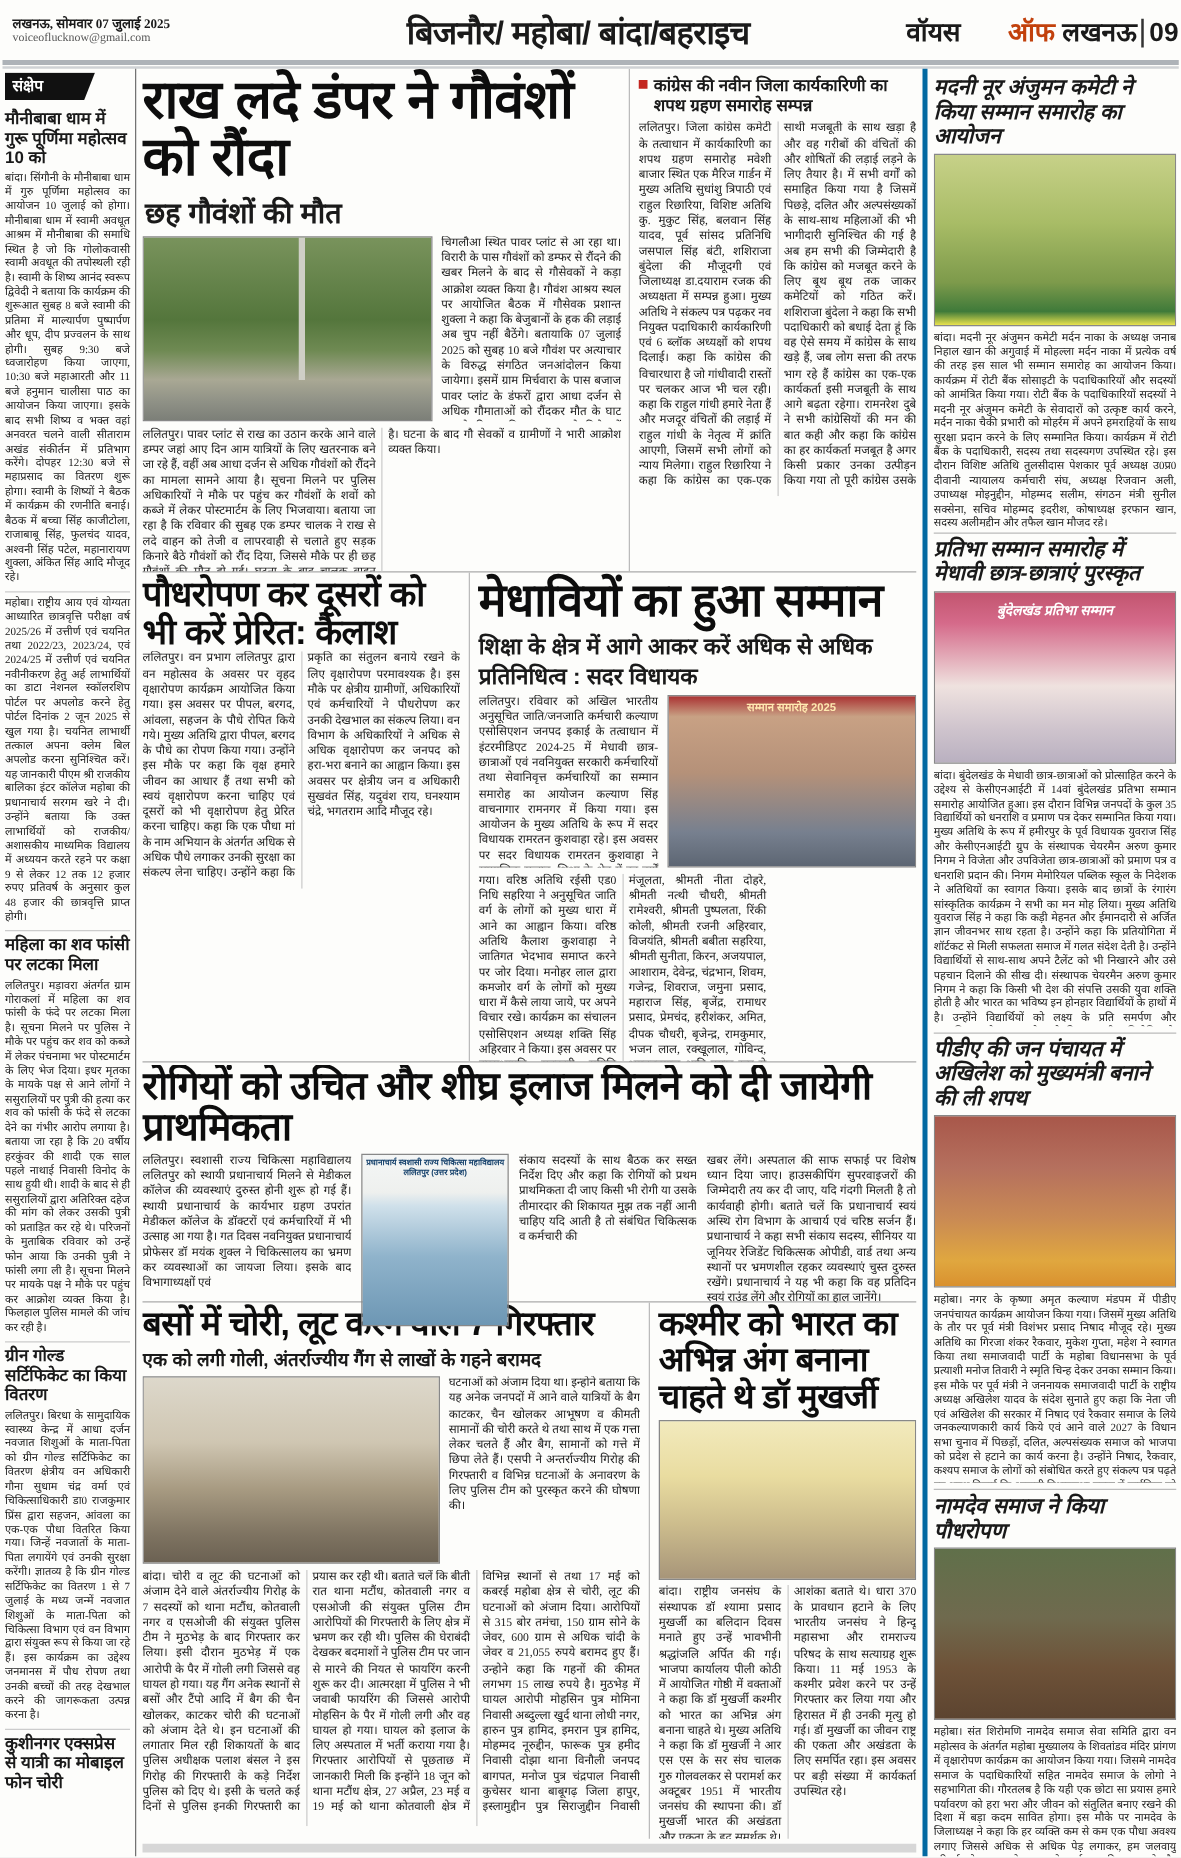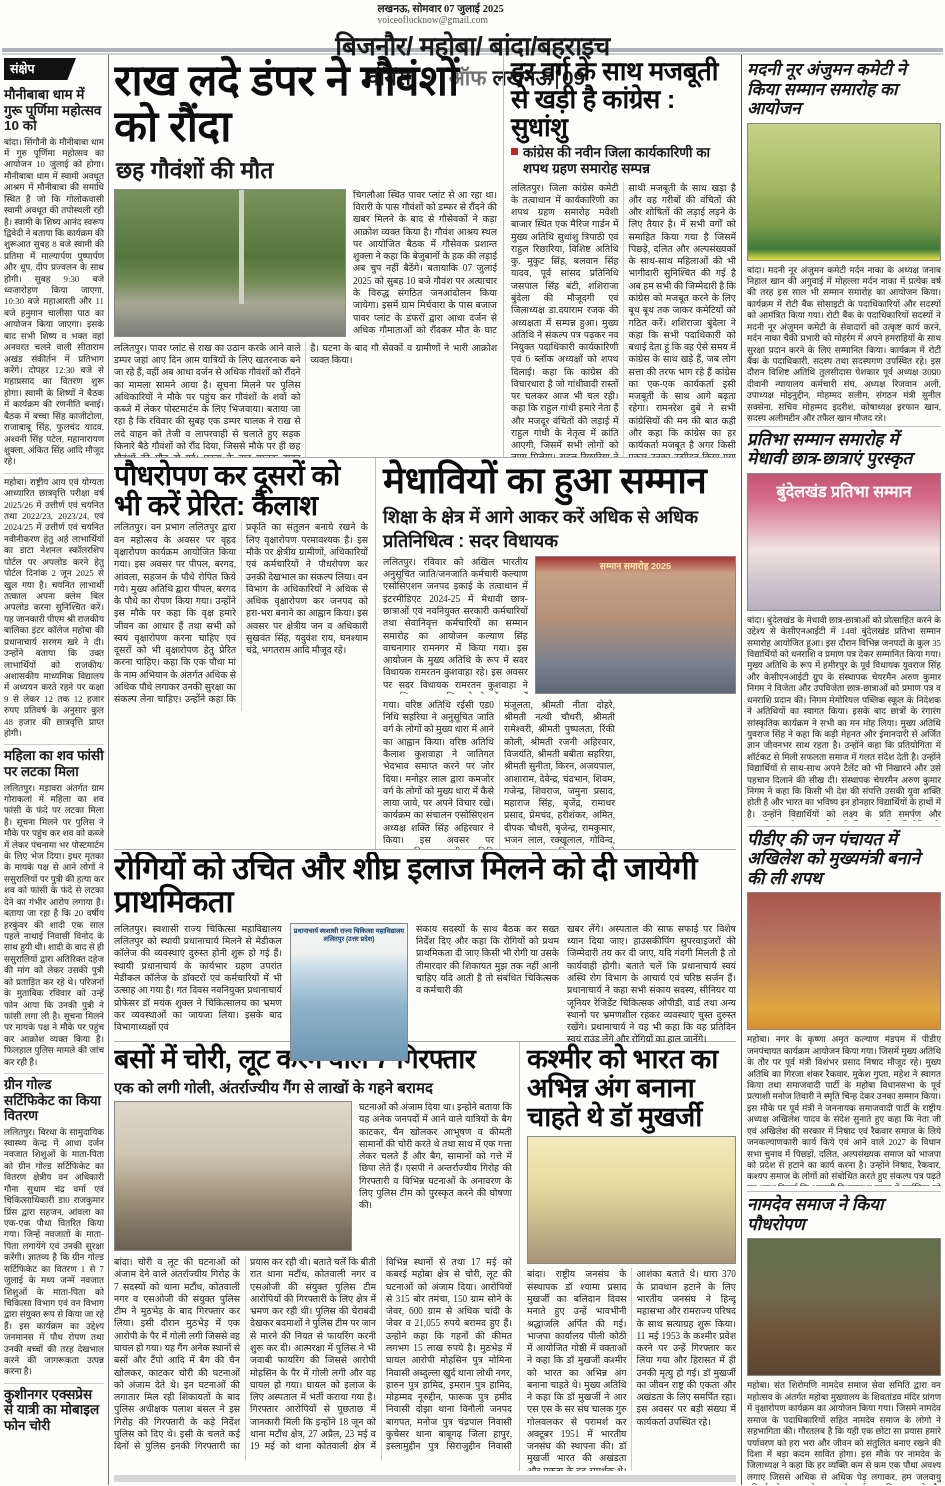--- a/index.html
+++ b/index.html
@@ -3,35 +3,35 @@
 <meta charset="utf-8">
 <style>
   * { margin:0; padding:0; box-sizing:border-box; }
   html,body { background:#e9e9e9; }
   .page {
     position:relative; width:945px; height:1486px; margin:0 auto;
     background:#fdfdfb; color:#1a1a1a; overflow:hidden;
     font-family:"Liberation Serif","DejaVu Serif",serif;
   }
   
-  .masthead { display:flex; align-items:center; height:48px; padding:2px 10px 0 10px;flex-direction:column; }
+  .masthead { display:flex; align-items:center; height:48px; padding:2px 10px 0 10px; }
   .mh-left { width:190px; line-height:1.25; }
   .mh-date { font-size:10.5px; font-weight:bold; }
   .mh-email { font-size:9.5px; color:#555; }
   .mh-center { flex:1; text-align:center; font-family:"Liberation Sans","DejaVu Sans",sans-serif;
                font-weight:800; font-size:26px; letter-spacing:-0.5px; }
   .mh-right { width:210px; text-align:right; font-family:"Liberation Sans","DejaVu Sans",sans-serif;
               font-weight:800; font-size:21px; white-space:nowrap; }
-  .mh-right .dim { color:#737373;margin-left:32px; }
+  .mh-right .dim { color:#c2410c;margin-left:32px; }
   .mh-right .pg { border-left:2px solid #333; padding-left:4px; margin-left:4px; }
   .mh-rule { height:7px; margin:0 2px; border-top:4px solid #aeb3b8; border-bottom:2px solid #cfd2d5; }
   
   .content { display:flex; height:1430px; padding:0 2px; }
   .sidebar { width:107px; border-right:1px solid #737373; padding:3px 4px 0 2px; overflow:hidden; }
-  .mainarea { width:633px; border-right:1px solid #0369a1; padding:0 5px; overflow:hidden; }
+  .mainarea { width:633px; border-right:4px solid #0369a1; padding:0 5px; overflow:hidden; }
   .rail { flex:1; padding:2px 2px 0 5px; overflow:hidden; }
   
   .sb-head { background:#111; color:#fff; font-family:"Liberation Sans",sans-serif; font-weight:bold;
              font-size:12.5px; width:72%; padding:2px 8px 3px 6px;
              clip-path:polygon(0 0,100% 0,88% 100%,0 100%); margin-bottom:4px; }
   .sb-item { border-bottom:1px solid #ccc; padding:3px 0 5px 0; }
   .sb-item:last-child { border-bottom:none; }
   .sb-title { font-family:"Liberation Sans",sans-serif; font-weight:800; font-size:13.5px;
               line-height:1.15; margin-bottom:3px; }
   .sb-body { font-size:8.8px; line-height:1.3; text-align:justify; }
@@ -106,21 +106,21 @@
     background:linear-gradient(180deg,#f2eabd 0%,#e9dca0 35%,#cdbd8d 65%,#a79579 100%); }
   .kashmir .body { height:238px; }
   
   .rail-art { border-bottom:1px solid #bbb; padding:3px 0 5px 0; overflow:hidden; }
   .rail-art:last-child { border-bottom:none; }
   .rail-title { font-family:"Liberation Sans",sans-serif; font-weight:800; font-size:17px;
                 line-height:1.15; margin-bottom:4px;font-style:italic; }
   .rail-photo { height:138px; margin-bottom:4px; }
   .rp-madani { background:linear-gradient(180deg,#c7d188 0%,#a8bc66 40%,#7d9a4b 75%,#3f7a3a 92%,#e8e24d 100%); }
   .rp-pratibha { background:linear-gradient(180deg,#c2556f 0%,#d56a8a 18%,#efe2df 55%,#cfc4cd 80%,#b9b0c0 100%); }
-  .rp-pratibha .cap { top:6px; color:#fff; font-size:16px; }
+  .rp-pratibha .cap { top:6px; color:#fff; font-size:11px;font-style:italic; }
   .rp-pda { background:linear-gradient(180deg,#a8574a 0%,#b5705e 30%,#c98a54 60%,#e0a73f 85%,#d9912f 100%); }
   .rp-namdev { background:linear-gradient(180deg,#60704a 0%,#6f6a4e 40%,#6e5238 70%,#5c4430 100%); }
   .rail-body { font-size:8.8px; line-height:1.3; text-align:justify; overflow:hidden; }
   .rb-madani { height:156px; } .rb-pratibha { height:206px; } .rb-pda { height:152px; } .rb-namdev { height:168px; }
 </style>
 </head>
 <body>
 
 <div class="page">
 
@@ -173,21 +173,20 @@
           <div class="row">
             <div class="photo dumper-photo">
               <div class="pole"></div>
             </div>
             <div class="body side">चिगलौआ स्थित पावर प्लांट से आ रहा था। विरारी के पास गौवंशों को डम्फर से रौंदने की खबर मिलने के बाद से गौसेवकों ने कड़ा आक्रोश व्यक्त किया है। गौवंश आश्रय स्थल पर आयोजित बैठक में गौसेवक प्रशान्त शुक्ला ने कहा कि बेजुबानों के हक की लड़ाई अब चुप नहीं बैठेंगे। बतायाकि 07 जुलाई 2025 को सुबह 10 बजे गौवंश पर अत्याचार के विरुद्ध संगठित जनआंदोलन किया जायेगा। इसमें ग्राम मिर्चवारा के पास बजाज पावर प्लांट के डंफरों द्वारा आधा दर्जन से अधिक गौमाताओं को रौंदकर मौत के घाट उतारने की हृदयविदारक घटना के विरोध में जनपद के समस्त गौसेवक आंदोलन में सहभागिता करें।</div>
           </div>
           <div class="body cols2 rest">ललितपुर। पावर प्लांट से राख का उठान करके आने वाले डम्पर जहां आए दिन आम यात्रियों के लिए खतरनाक बने जा रहे हैं, वहीं अब आधा दर्जन से अधिक गौवंशों को रौंदने का मामला सामने आया है। सूचना मिलने पर पुलिस अधिकारियों ने मौके पर पहुंच कर गौवंशों के शवों को कब्जे में लेकर पोस्टमार्टम के लिए भिजवाया। बताया जा रहा है कि रविवार की सुबह एक डम्पर चालक ने राख से लदे वाहन को तेजी व लापरवाही से चलाते हुए सड़क किनारे बैठे गौवंशों को रौंद दिया, जिससे मौके पर ही छह गौवंशों की मौत हो गई। घटना के बाद चालक वाहन छोड़कर फरार हो गया। ग्रामीणों के अनुसार डम्पर राख से लदा हुआ था, जो कि बुरौगांव क्षेत्र में भारी आक्रोश व्याप्त है। घटना के बाद गौ सेवकों व ग्रामीणों ने भारी आक्रोश व्यक्त किया।</div>
         </section>
 
         <section class="art congress">
-          <h2 class="headline">हर वर्ग के साथ मजबूती से खड़ी है कांग्रेस : सुधांशु</h2>
           <div class="kicker">
             <span class="bullet"></span>
             <span>कांग्रेस की नवीन जिला कार्यकारिणी का शपथ ग्रहण समारोह सम्पन्न</span>
           </div>
           <div class="body cols2 cbody">ललितपुर। जिला कांग्रेस कमेटी के तत्वाधान में कार्यकारिणी का शपथ ग्रहण समारोह मवेशी बाजार स्थित एक मैरिज गार्डन में मुख्य अतिथि सुधांशु त्रिपाठी एवं राहुल रिछारिया, विशिष्ट अतिथि कु. मुकुट सिंह, बलवान सिंह यादव, पूर्व सांसद प्रतिनिधि जसपाल सिंह बंटी, शशिराजा बुंदेला की मौजूदगी एवं जिलाध्यक्ष डा.दयाराम रजक की अध्यक्षता में सम्पन्न हुआ। मुख्य अतिथि ने संकल्प पत्र पढ़कर नव नियुक्त पदाधिकारी कार्यकारिणी एवं 6 ब्लॉक अध्यक्षों को शपथ दिलाई। कहा कि कांग्रेस की विचारधारा है जो गांधीवादी रास्तों पर चलकर आज भी चल रही। कहा कि राहुल गांधी हमारे नेता हैं और मजदूर वंचितों की लड़ाई में राहुल गांधी के नेतृत्व में क्रांति आएगी, जिसमें सभी लोगों को न्याय मिलेगा। राहुल रिछारिया ने कहा कि कांग्रेस का एक-एक साथी मजबूती के साथ खड़ा है और वह गरीबों की वंचितों की और शोषितों की लड़ाई लड़ने के लिए तैयार है। में सभी वर्गों को समाहित किया गया है जिसमें पिछड़े, दलित और अल्पसंख्यकों के साथ-साथ महिलाओं की भी भागीदारी सुनिश्चित की गई है अब हम सभी की जिम्मेदारी है कि कांग्रेस को मजबूत करने के लिए बूथ बूथ तक जाकर कमेटियों को गठित करें। शशिराजा बुंदेला ने कहा कि सभी पदाधिकारी को बधाई देता हूं कि वह ऐसे समय में कांग्रेस के साथ खड़े हैं, जब लोग सत्ता की तरफ भाग रहे हैं कांग्रेस का एक-एक कार्यकर्ता इसी मजबूती के साथ आगे बढ़ता रहेगा। रामनरेश दुबे ने सभी कांग्रेसियों की मन की बात कही और कहा कि कांग्रेस का हर कार्यकर्ता मजबूत है अगर किसी प्रकार उनका उत्पीड़न किया गया तो पूरी कांग्रेस उसके साथ खड़ी रहेगी। जिलाध्यक्ष डा.दयाराम रजक ने कहा कि कांग्रेस का एक-एक सिपाही मजबूती के साथ खड़ा है और वह गरीबों के शोषितों की लड़ाई लड़ेगा जो संकल्प हमारे नेताओं ने लिए हैं जिसमें प्रमुख रूप से राहुल गांधी, प्रियंका गांधी, सोनिया गांधी, मल्लिकार्जुन खड़गे और हमारे प्रदेश अध्यक्ष अजय राय के निर्देशों का हम सभी अक्षरशा पालन करेंगे।</div>
         </section>
       </div>
 
       <div class="r2">
         <section class="art plantation">

